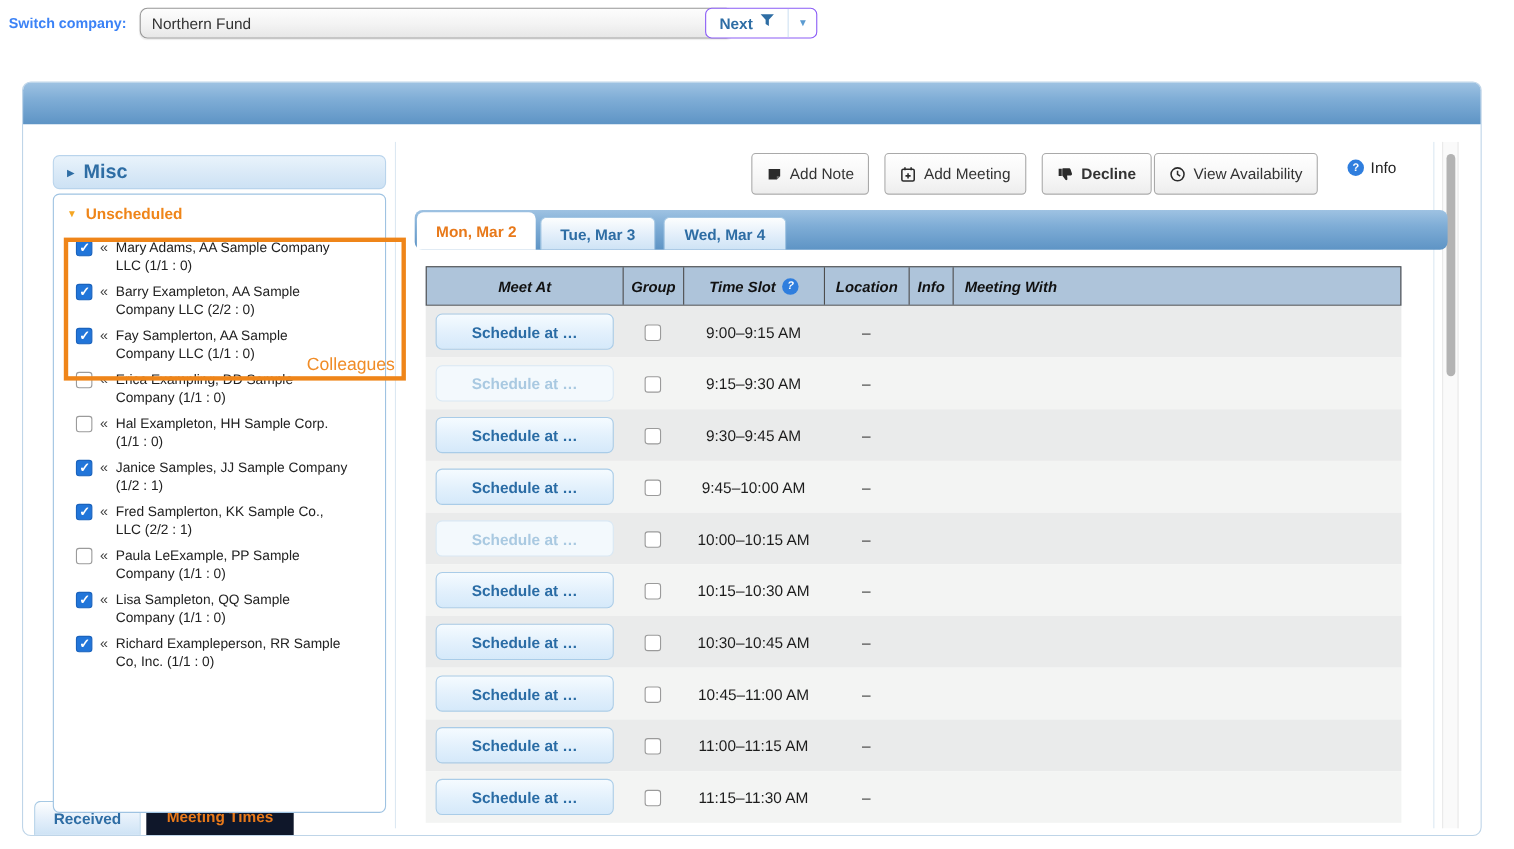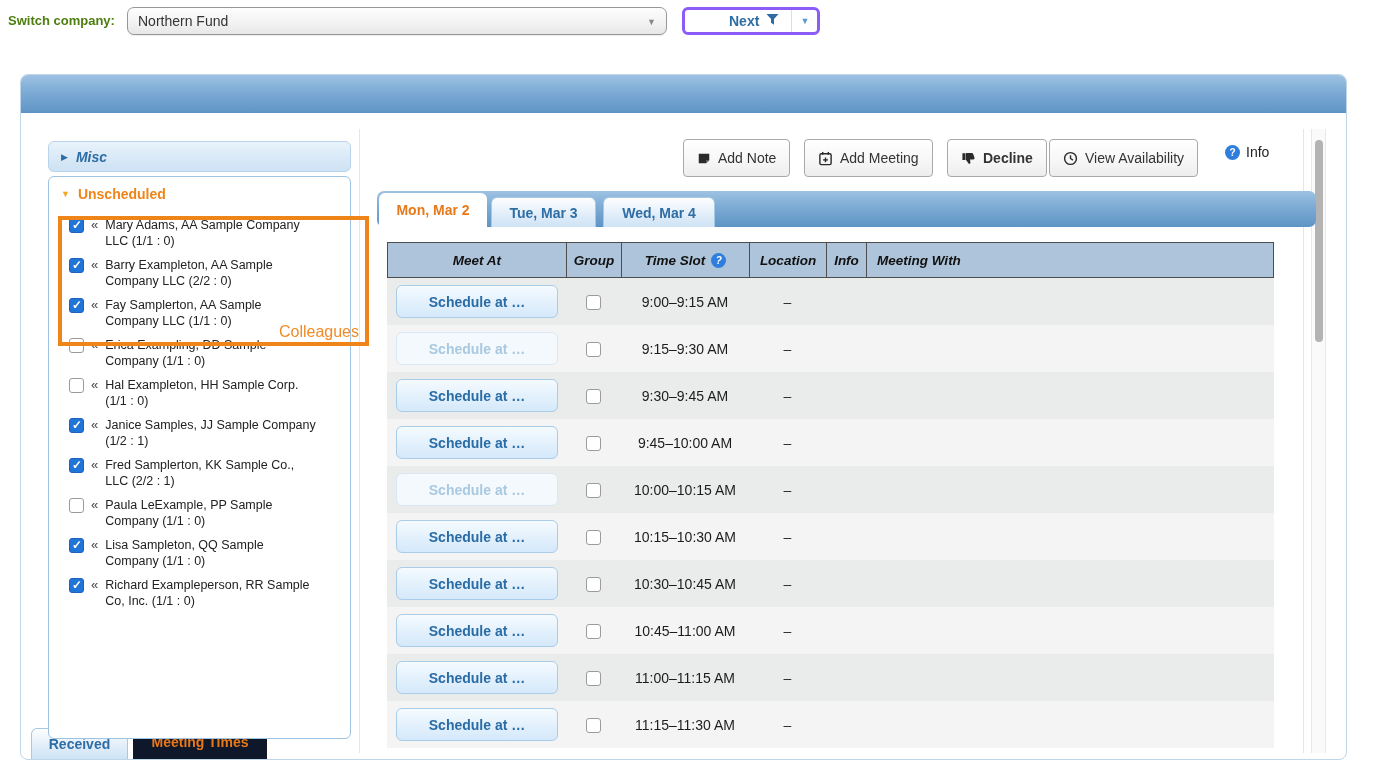--- a/index.html
+++ b/index.html
@@ -1,30 +1,30 @@
 <!DOCTYPE html>
 <html><head>
 <meta charset="utf-8">
 <style>
   * { margin:0; padding:0; box-sizing:border-box; }
   html,body { width:1376px; height:772px; background:#fff;
     font-family:"Liberation Sans", sans-serif; }
   .page { position:relative; width:1376px; height:772px; overflow:hidden; background:#fff; }
 
   
-  .switch-label { position:absolute; left:8px; top:13px; font-size:13px; font-weight:bold; color:#4d7c0f; }
+  .switch-label { position:absolute; left:8px; top:13px; font-size:13px; font-weight:bold; color:#3b82f6; }
   .company-select { position:absolute; left:127px; top:7px; width:540px; height:28px;
     border:1px solid #979797; border-radius:7px;
     background:linear-gradient(180deg,#fdfdfd 0%,#f3f3f3 55%,#e7e7e7 100%);
     box-shadow:0 1px 1px rgba(0,0,0,.08);
     display:flex; align-items:center; padding:0 26px 0 10px; cursor:pointer; }
   .company-select .val { font-size:14px; color:#333; }
   .company-select .arrow { position:absolute; right:10px; top:9px; font-size:9px; color:#8a8a8a; }
-  .next-split { position:absolute; left:682px; top:7px; height:28px; display:flex;
-    border:3px solid #8b5cf6; border-radius:6px; background:#fff; overflow:hidden;padding-left:32px; }
+  .next-split { position:absolute; left:641px; top:7px; height:28px; display:flex;
+    border:1px solid #8b5cf6; border-radius:6px; background:#fff; overflow:hidden; }
   .next-main { display:flex; align-items:center; gap:7px; padding:0 12px; cursor:pointer; }
   .next-main .txt { font-size:14px; font-weight:bold; color:#2e6da4; }
   .next-dd { width:26px; display:flex; align-items:center; justify-content:center;
     border-left:1px solid #cfe2f2; cursor:pointer; }
   .next-dd .caret { font-size:9px; color:#5b9bd1; }
 
   
   .panel { position:absolute; left:20px; top:74px; width:1327px; height:686px;
     background:#fff; border:1px solid #bfd5e8; border-radius:8px; }
   .tabstrip { position:absolute; left:0; top:0; width:100%; height:38px;
@@ -45,21 +45,21 @@
     background:#fafafa; border-left:1px solid #e8e8e8; border-right:1px solid #e8e8e8; }
   .vscroll-thumb { position:absolute; left:3px; top:11px; width:8px; height:202px;
     background:#b3b3b3; border-radius:5px; cursor:pointer; }
 
   
   .misc-box { position:absolute; left:27px; top:66px; width:303px; height:31px;
     border:1px solid #b9d4ec; border-radius:6px;
     background:linear-gradient(180deg,#e9f3fb 0%,#d9e9f7 55%,#cde2f4 100%);
     display:flex; align-items:center; gap:8px; padding:0 12px; cursor:pointer; }
   .misc-box .tri { font-size:9px; color:#2e6da4; }
-  .misc-box .lbl { font-size:14px; font-weight:bold; color:#2e6da4;font-style:italic; }
+  .misc-box .lbl { font-size:18px; font-weight:bold; color:#2e6da4; }
   .unsched-box { position:absolute; left:27px; top:101px; width:303px; height:563px;
     border:1px solid #9fc3e2; border-radius:6px; background:#fff; }
   .unsched-head { display:flex; align-items:center; gap:8px; padding:9px 12px 6px 12px; cursor:pointer; }
   .unsched-head .tri { font-size:9px; color:#f5a623; }
   .unsched-head .lbl { font-size:14px; font-weight:bold; color:#ef8519; }
   .attendee-list { padding:9px 6px 0 20px; }
   .attendee { display:flex; align-items:flex-start; gap:7px; margin-bottom:8px; }
   .cb { width:15px; height:15px; flex:0 0 15px; margin-top:1px; border-radius:3px;
     border:1px solid #9b9b9b; background:#fff; cursor:pointer; position:relative; }
   .cb.checked { background:#2175d9; border-color:#1b63bd; }

